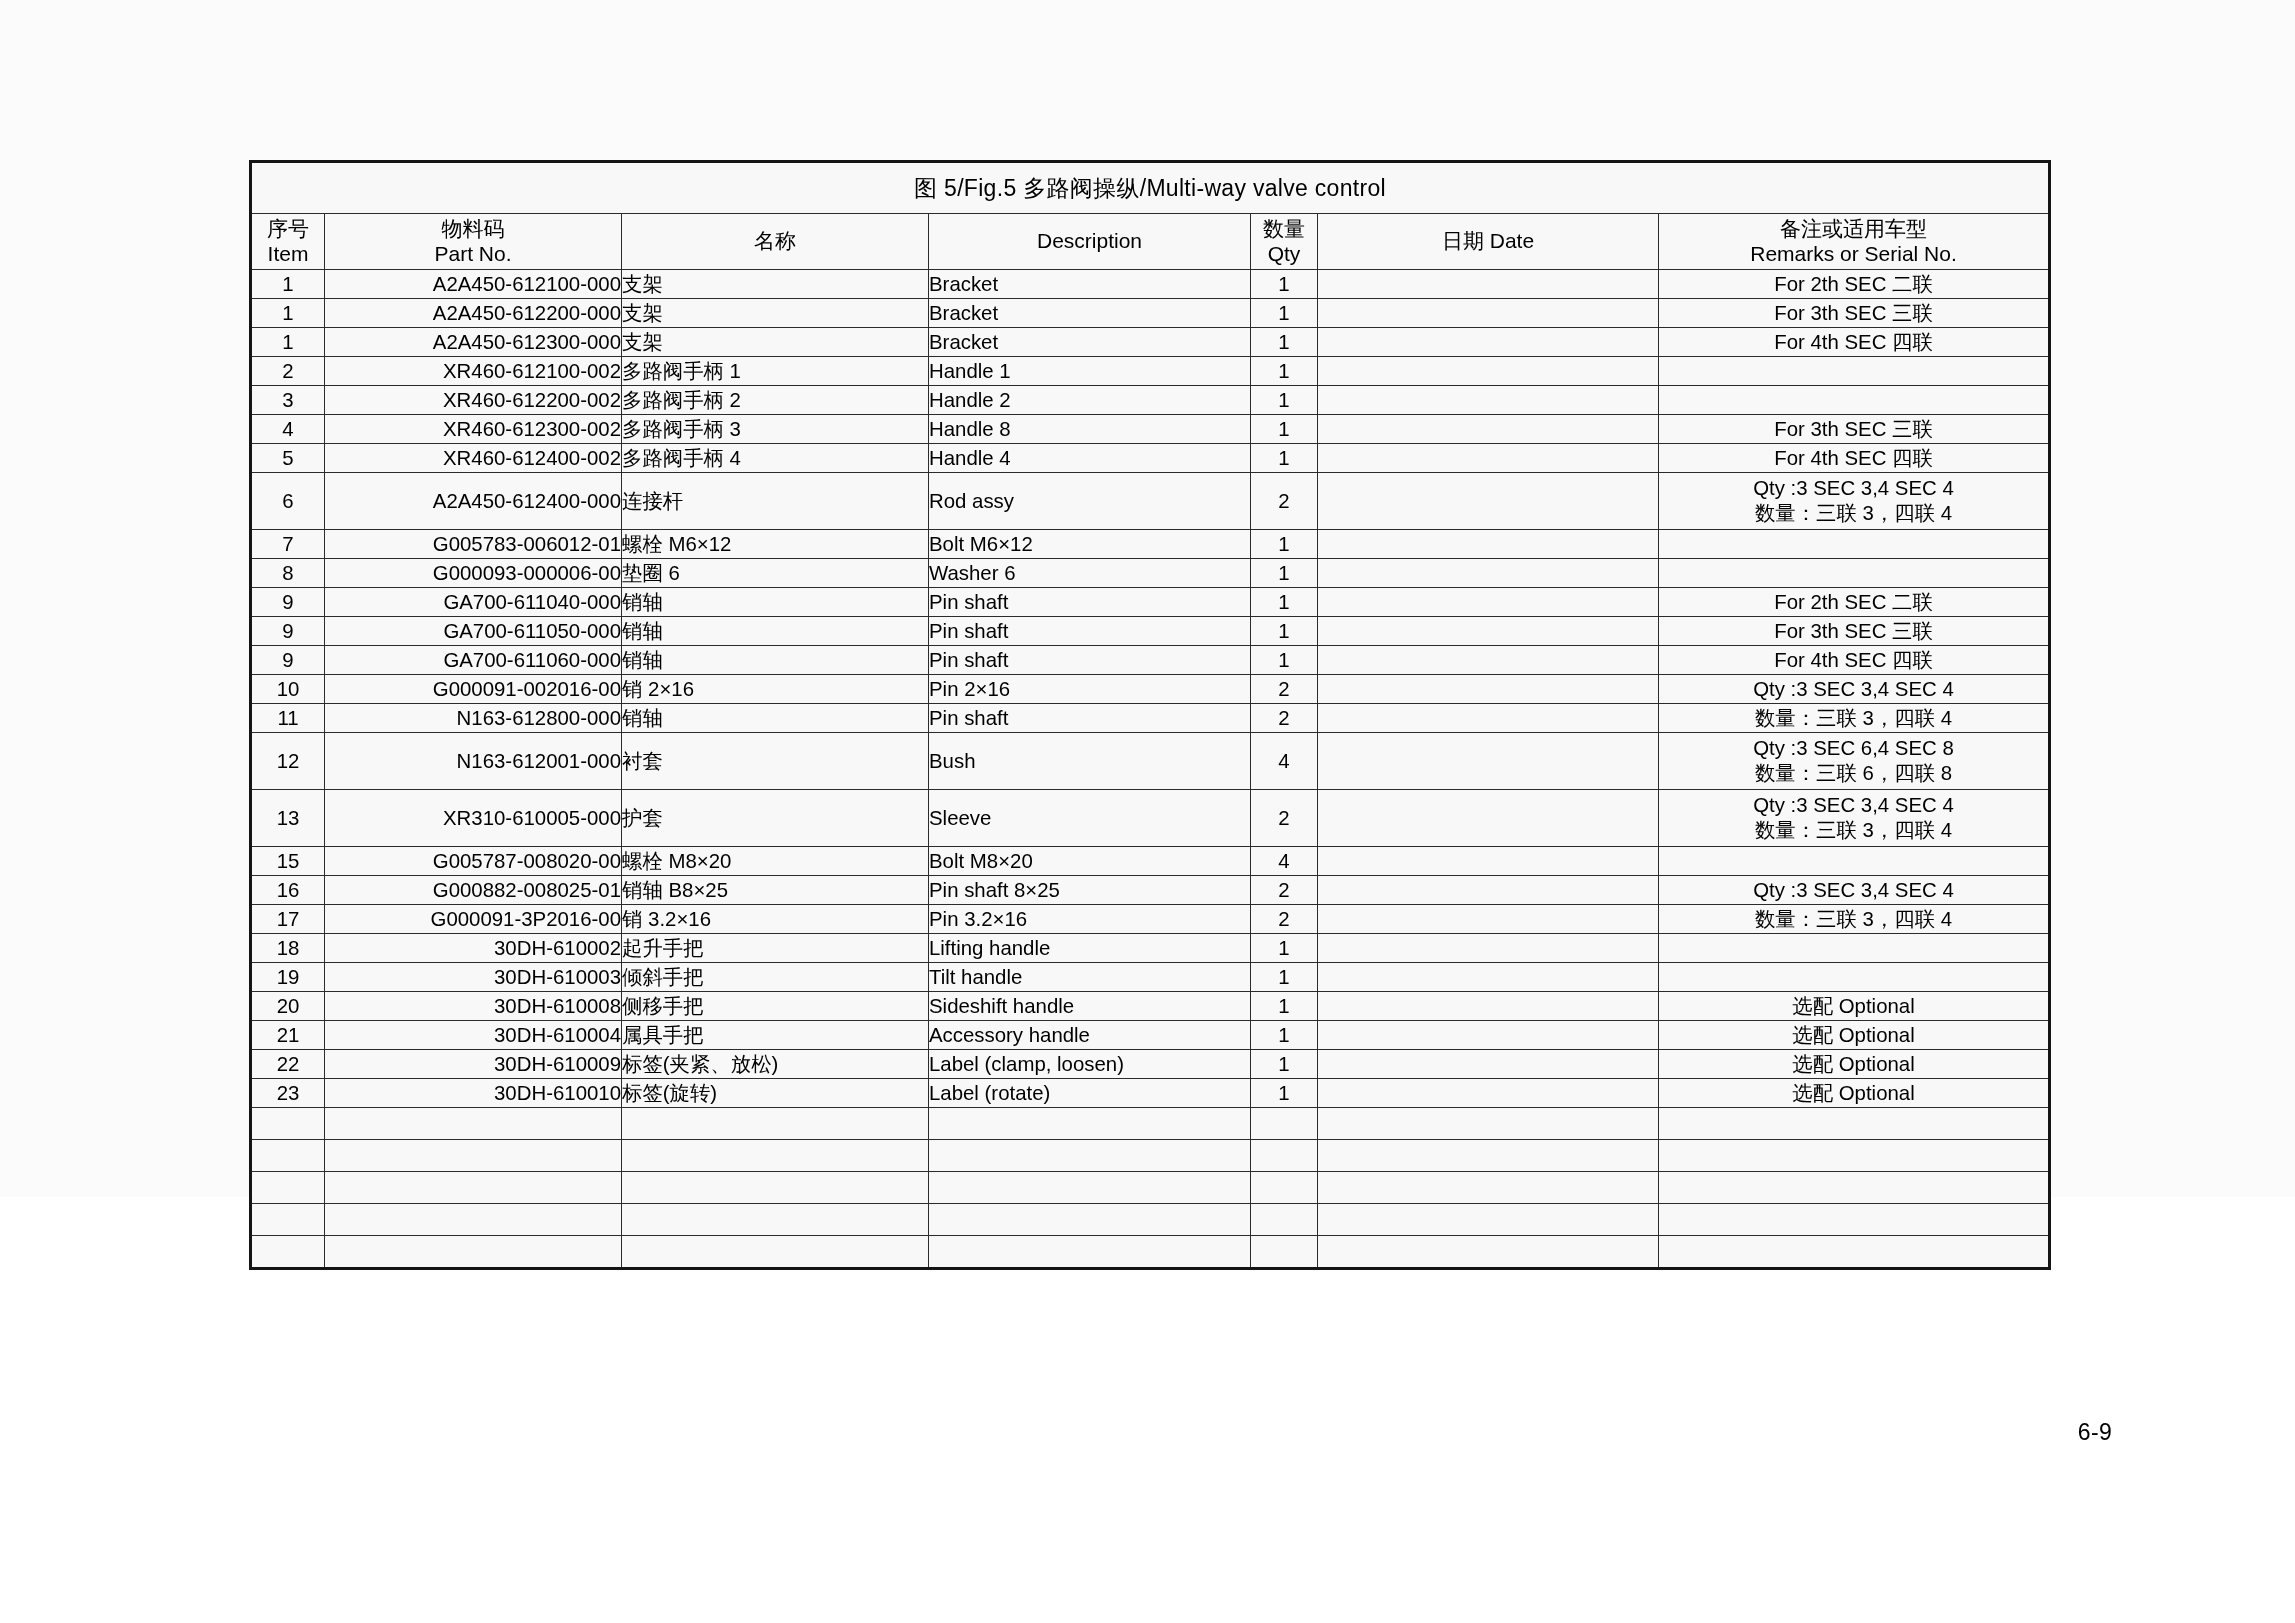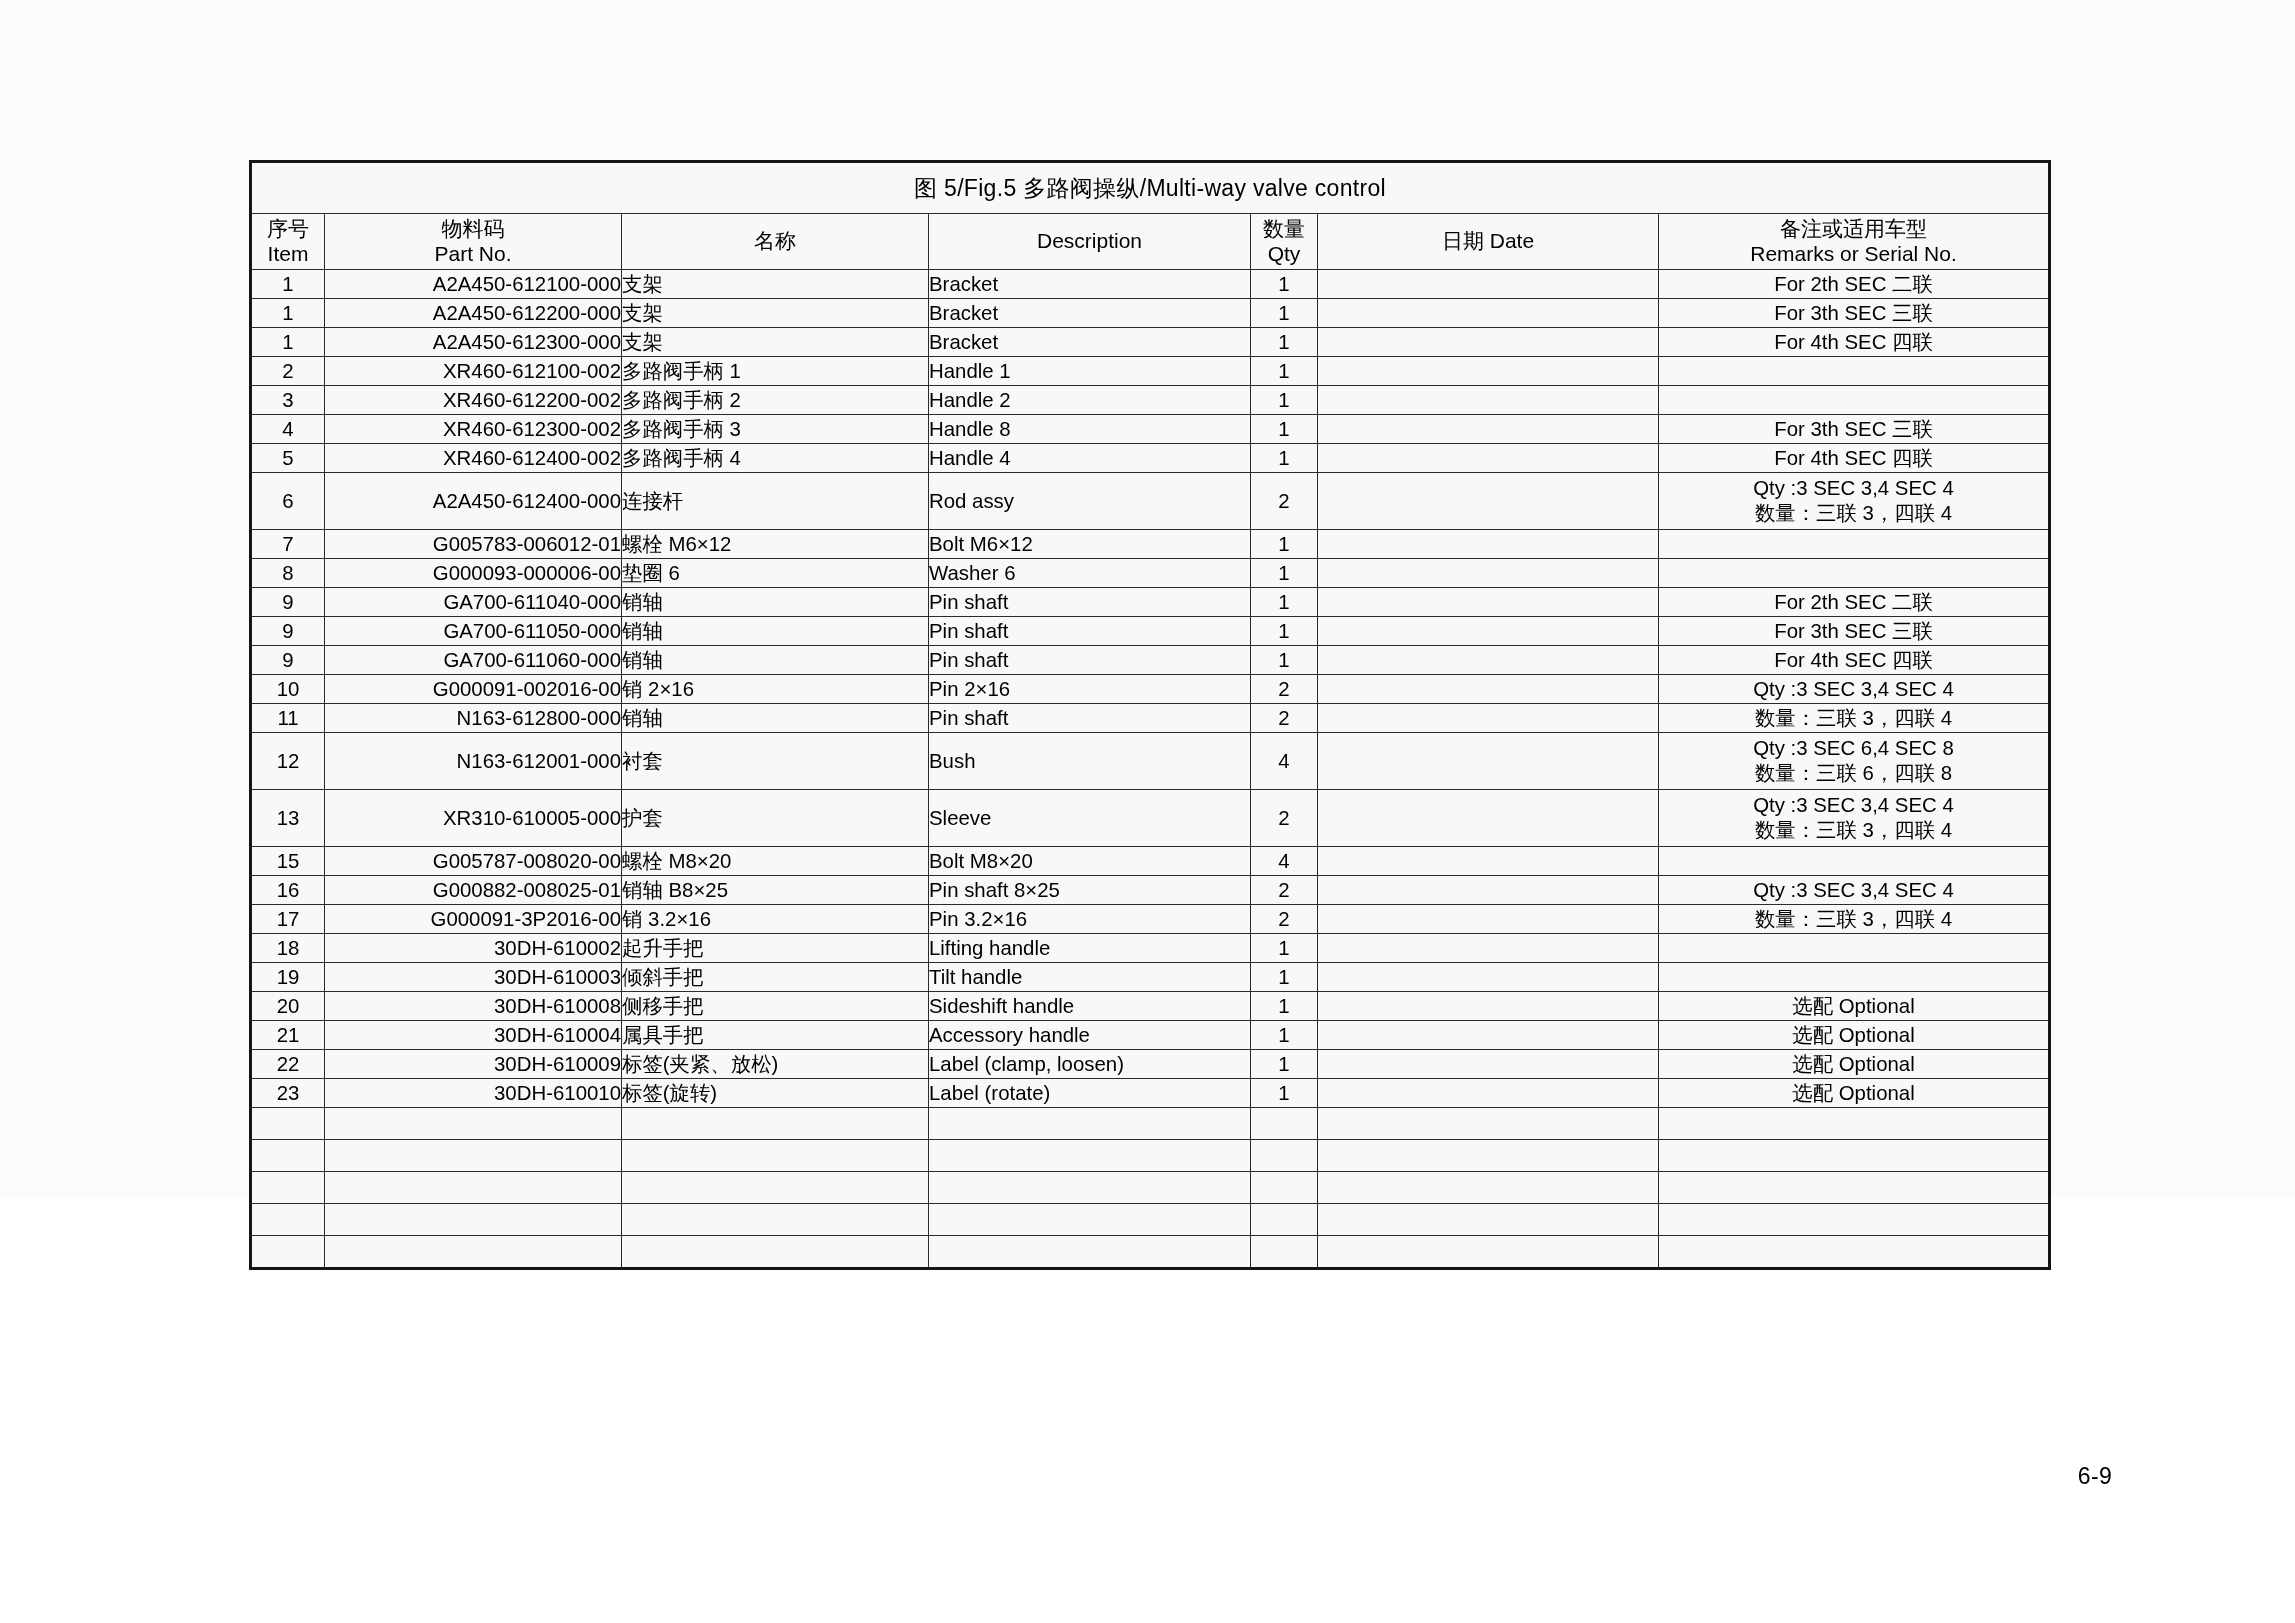--- a/index.html
+++ b/index.html
@@ -76,21 +76,20 @@
   tr.r-blank td  { height: 31px; }
 
   .rem2 span { display: block; }
 
   .page-number {
     position: absolute;
     right: 183px;
     top: 1419px;
     font-size: 23px;
     letter-spacing: 0.3px;
-    margin-top: 44px;
   }
   col.w-item { width: 74px; }
   col.w-part { width: 297px; }
   col.w-name { width: 307px; }
   col.w-desc { width: 322px; }
   col.w-qty  { width: 67px; }
   col.w-date { width: 341px; }
   col.w-rem  { width: 391px; }
 </style>
 </head>

